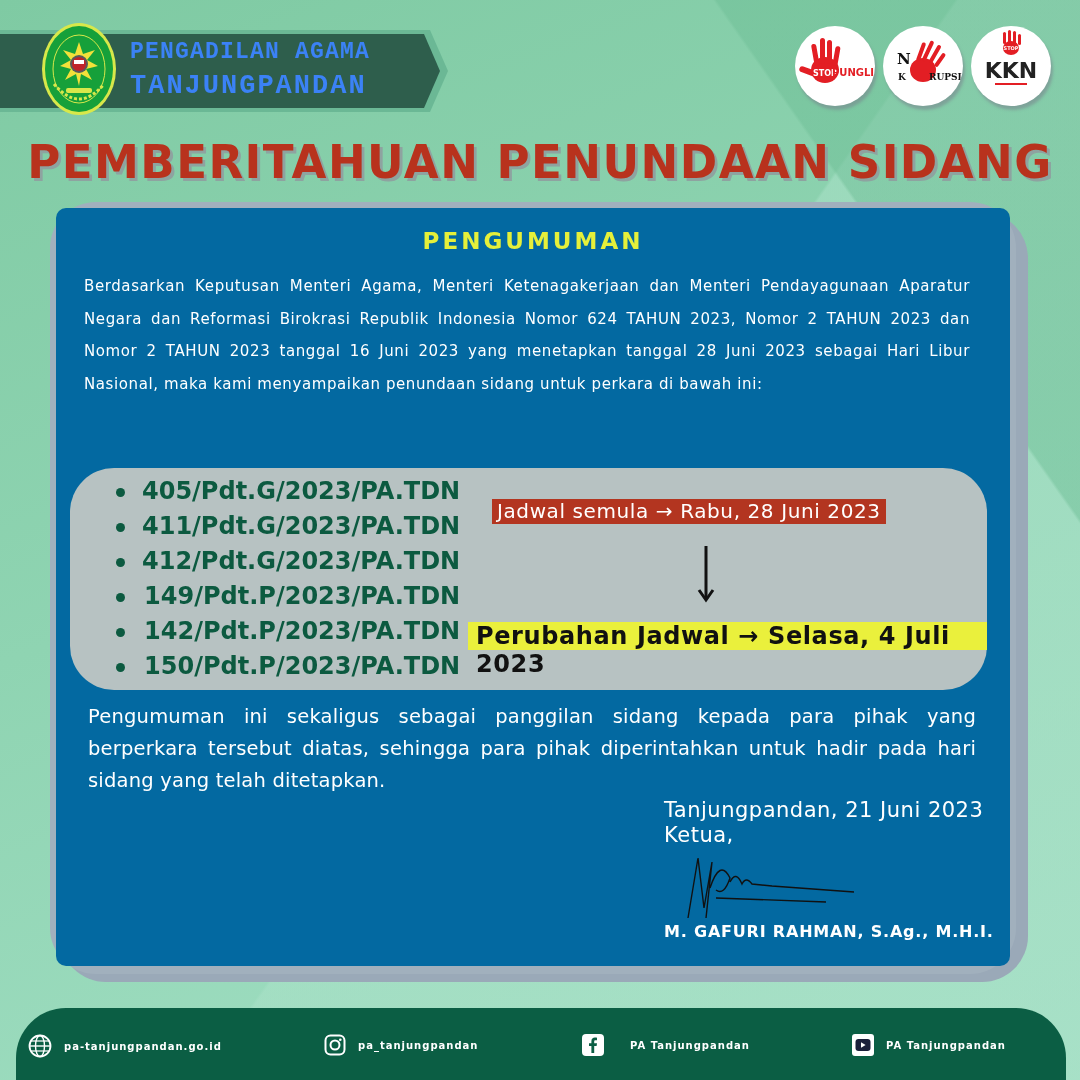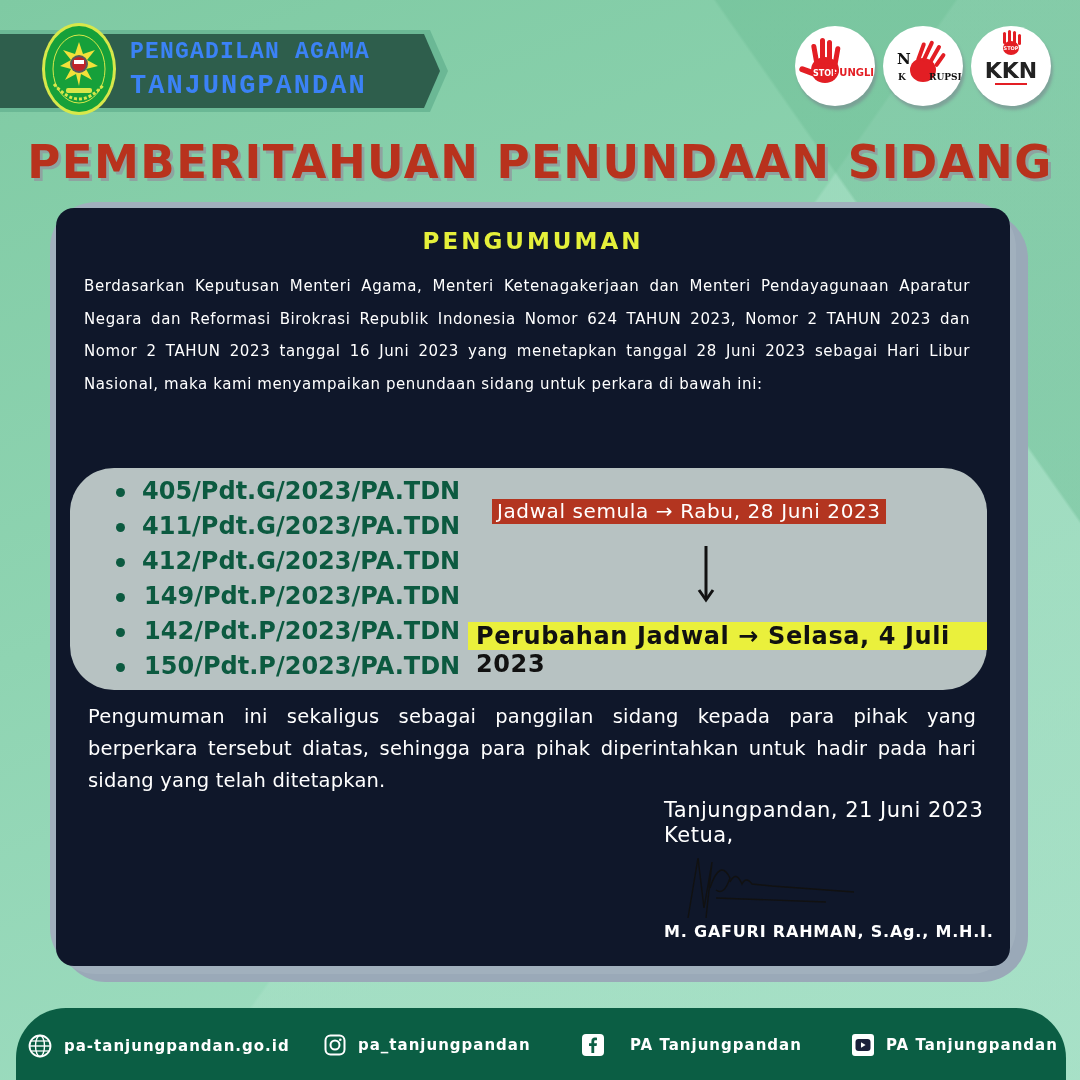--- a/index.html
+++ b/index.html
@@ -63,21 +63,21 @@
   .card-shadow {
     position: absolute; left: 60px; top: 212px; width: 968px; height: 770px;
     border-radius: 46px; background: #9aa9b8;
   }
   .card-border {
     position: absolute; left: 50px; top: 202px; width: 966px; height: 772px;
     border-radius: 46px; background: #a1b0bd;
   }
   .card {
     position: absolute; left: 56px; top: 208px; width: 954px; height: 758px;
-    border-radius: 18px; background: #0f172a;
+    border-radius: 10px; background: #0369a1;
   }
   .card-heading {
     position: absolute; left: 0; top: 20px; width: 100%; text-align: center;
     color: #e5f03a; font-weight: bold; font-size: 23px; letter-spacing: 3px;
   }
   .intro {
     position: absolute; left: 28px; top: 62px; width: 886px;
     color: #ffffff; font-size: 15px; line-height: 32.5px;
     text-align: justify; letter-spacing: 0.6px;
   }
@@ -126,21 +126,21 @@
     font-size: 16px; letter-spacing: 0.8px; font-weight: bold;
   }
 
   
   .footer {
     position: absolute; left: 16px; top: 1008px; width: 1050px; height: 90px;
     background: #0b5e44; border-radius: 50px 50px 0 0;
   }
   .footer-item {
     position: absolute; top: 26px; display: flex; align-items: center; gap: 12px;
-    color: #ffffff; font-size: 15px; font-weight: bold; letter-spacing: 1px;
+    color: #ffffff; font-size: 10px; font-weight: bold; letter-spacing: 1px;
   }
   .footer-item svg { flex: none; }
 </style>
 </head>
 <body>
 
 <div class="bg-layer">
   <div class="bg-diag-1"></div>
   <div class="bg-diag-2"></div>
 </div>

